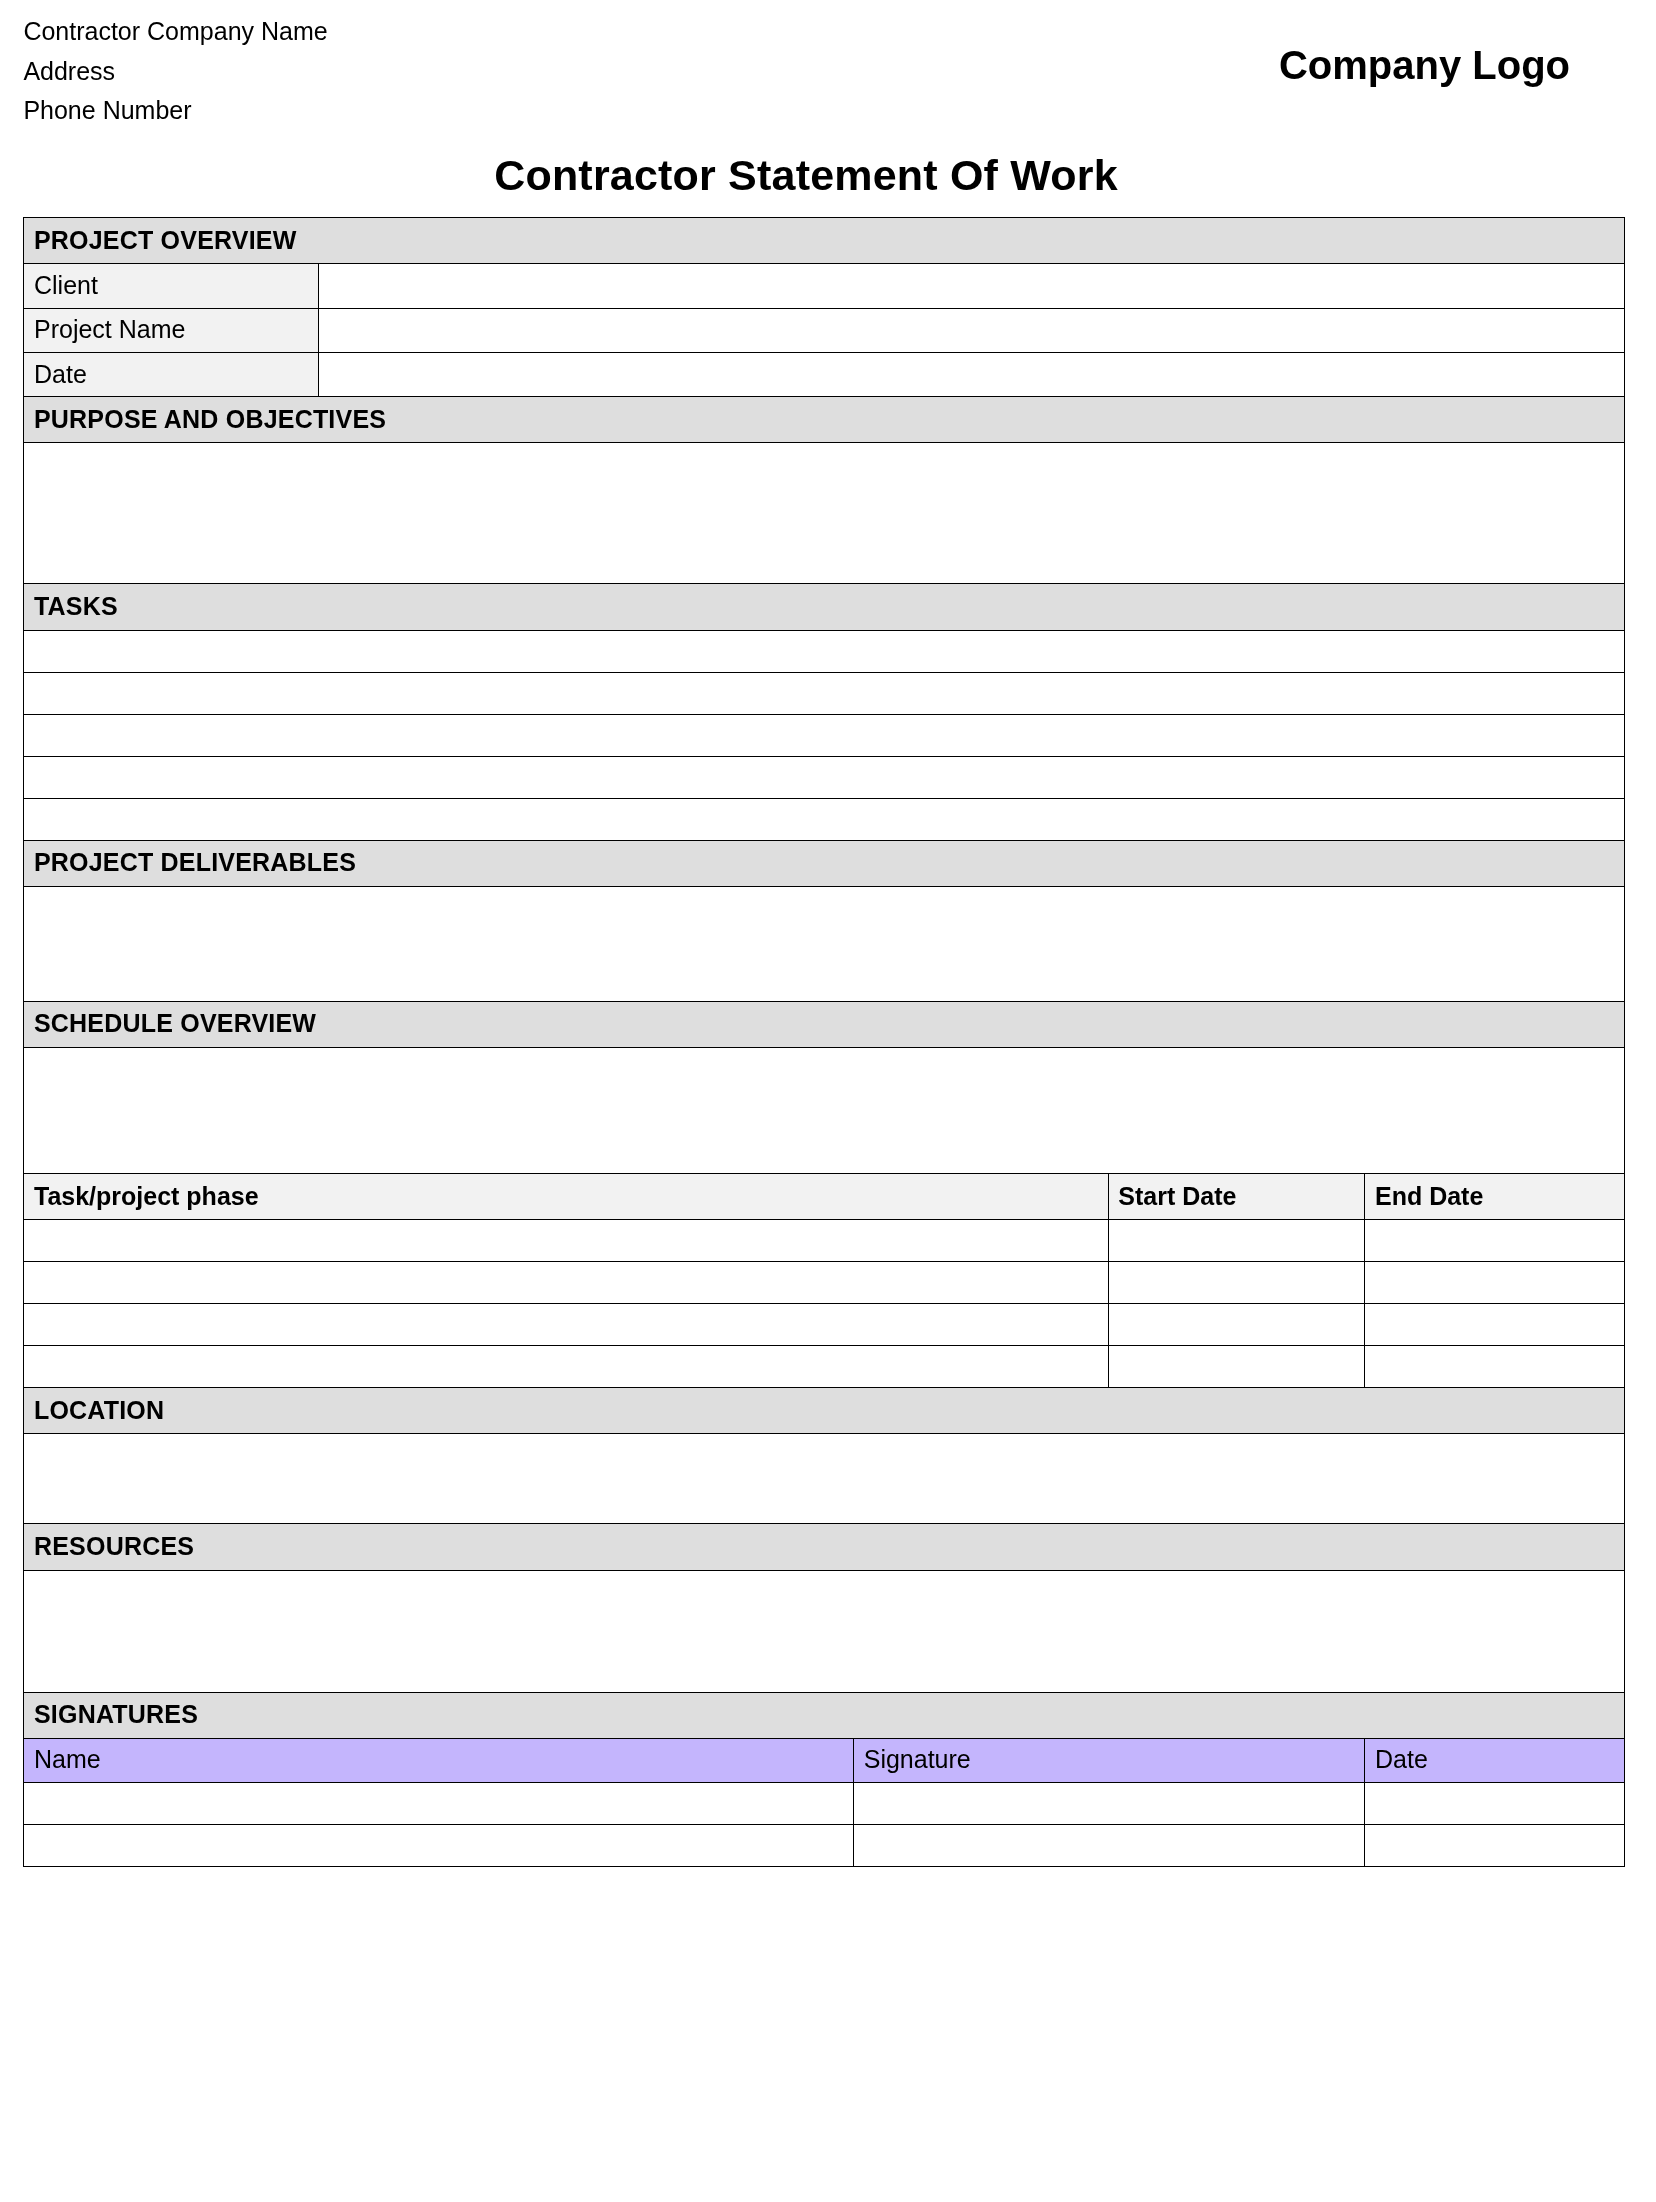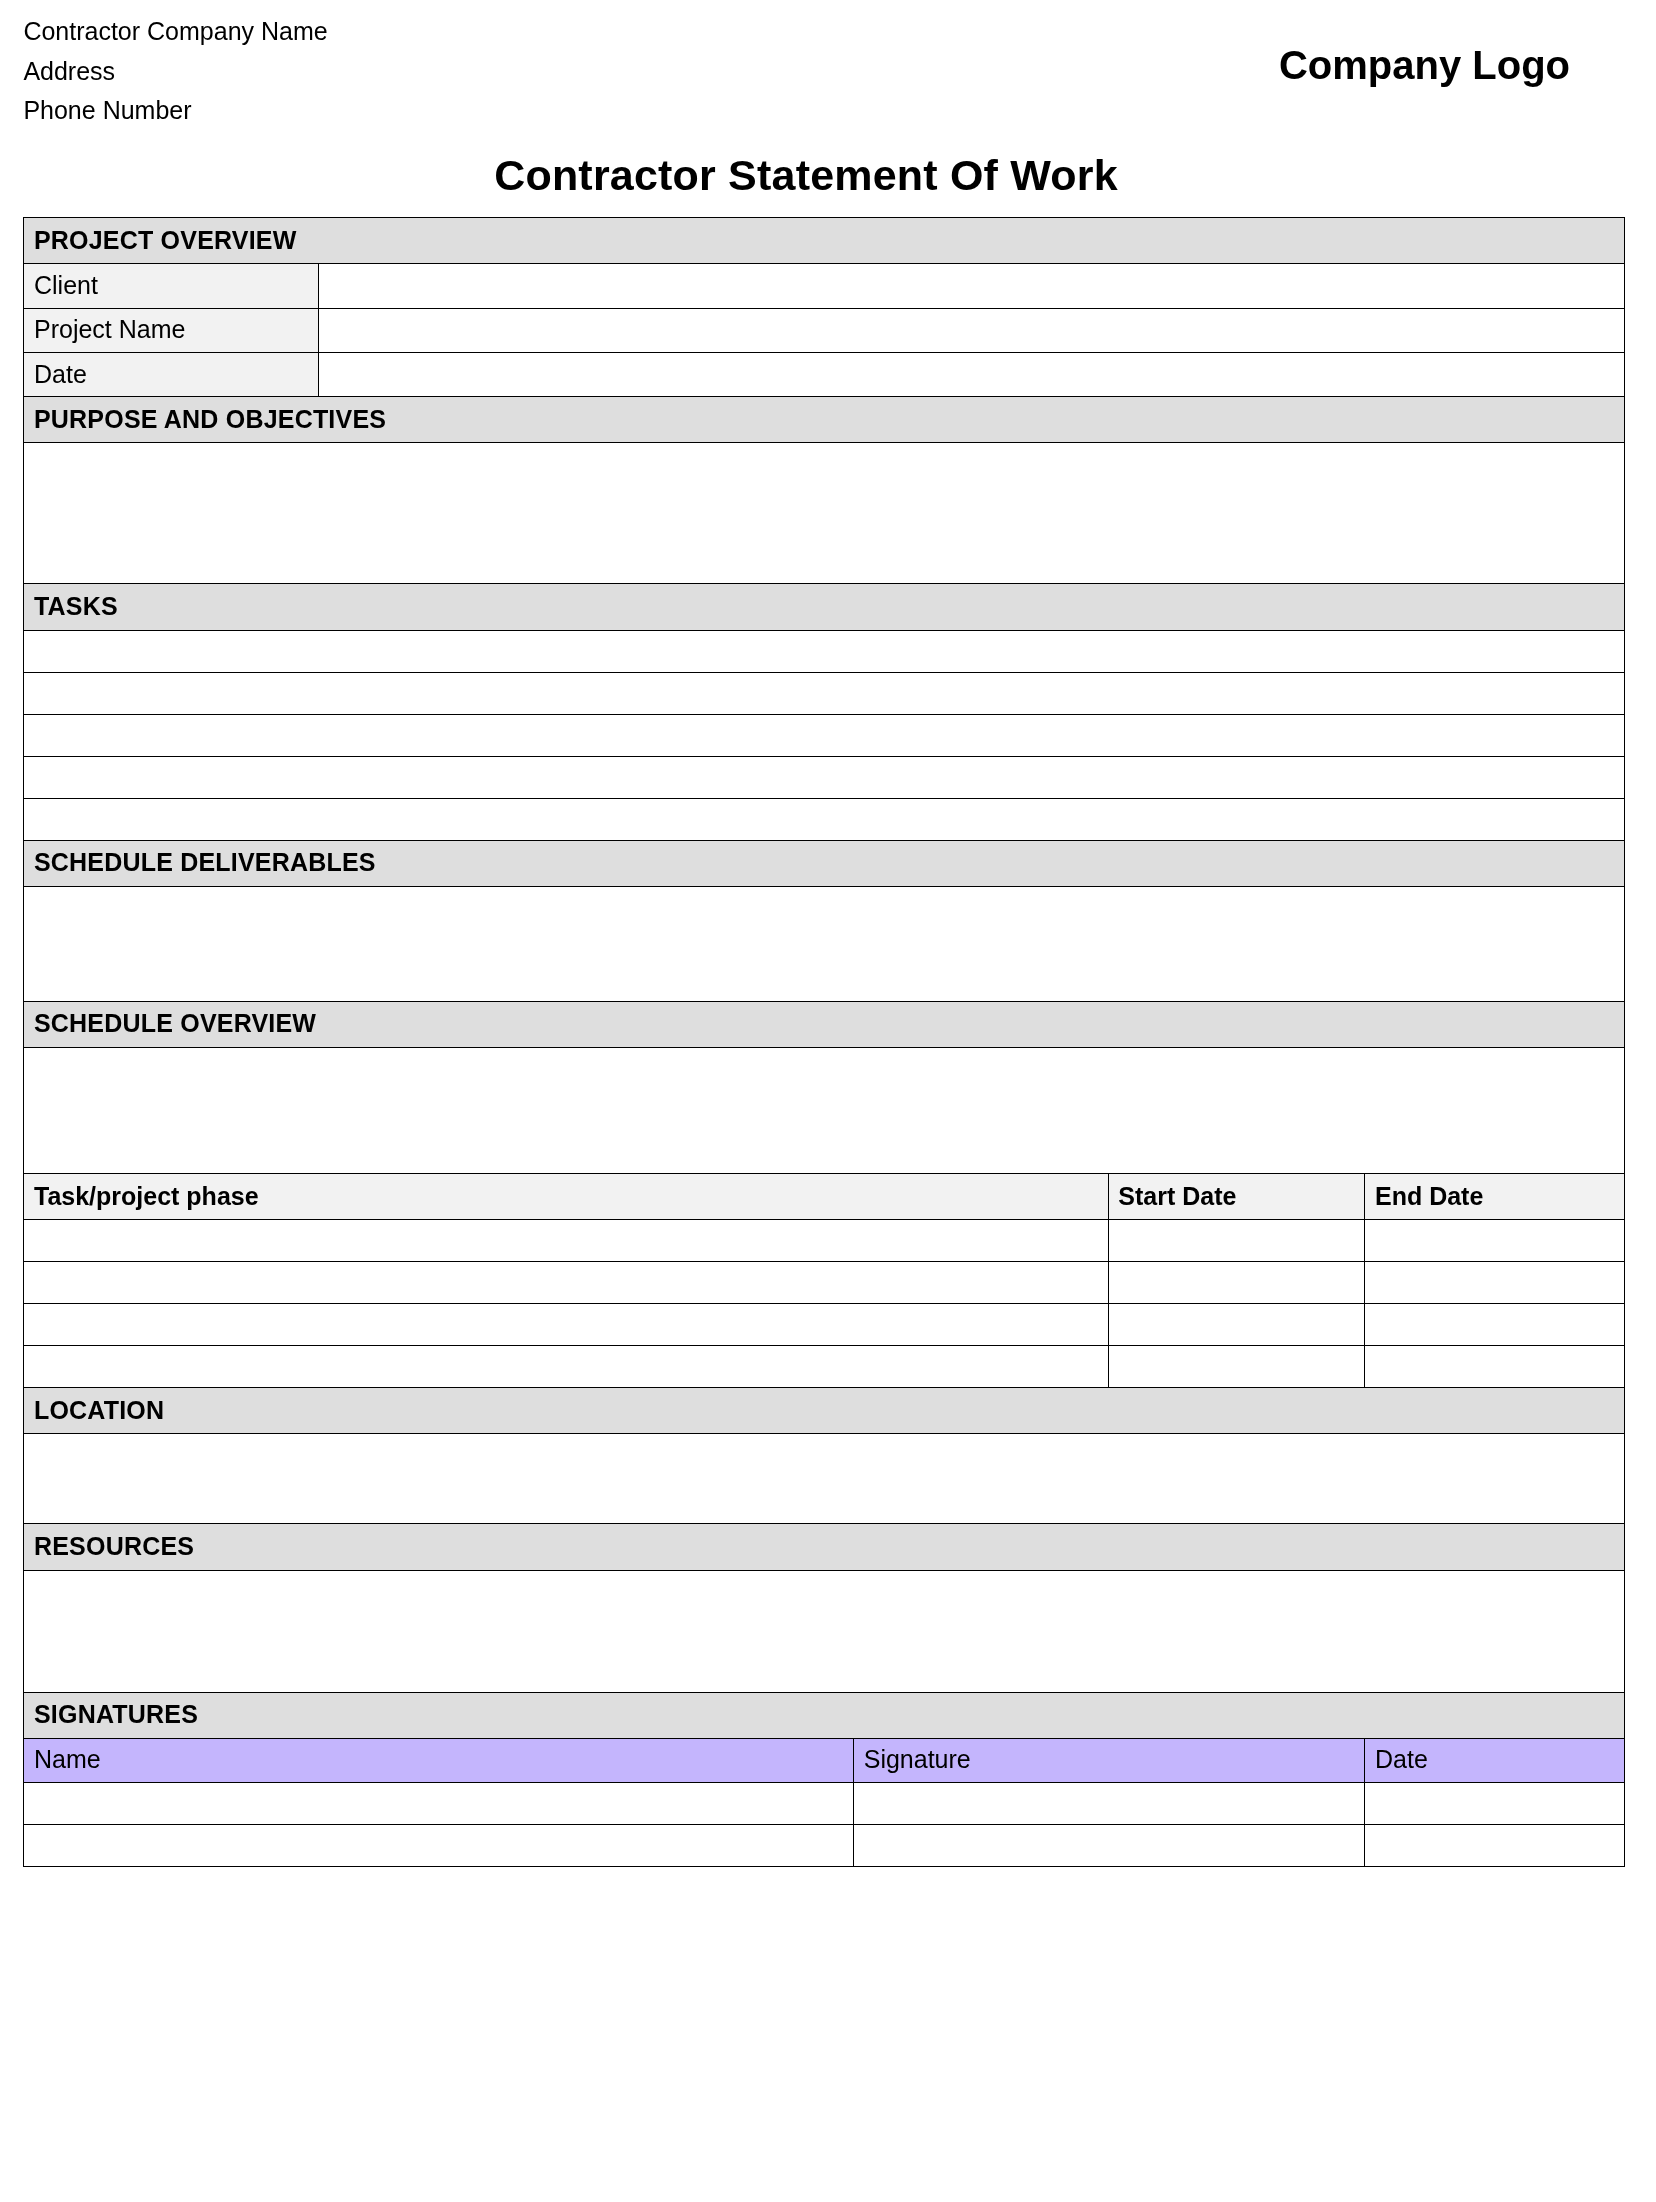--- a/index.html
+++ b/index.html
@@ -173,21 +173,21 @@
         <td class="blank" colspan="5"></td>
       </tr>
       <tr class="h-row">
         <td class="blank" colspan="5"></td>
       </tr>
       <tr class="h-row">
         <td class="blank" colspan="5"></td>
       </tr>
 
       <tr>
-        <td class="sec-head" colspan="5">SCHEDULE DELIVERABLES</td>
+        <td class="sec-head" colspan="5">PROJECT DELIVERABLES</td>
       </tr>
       <tr class="h-block-md">
         <td class="blank" colspan="5"></td>
       </tr>
 
       <tr>
         <td class="sec-head" colspan="5">SCHEDULE OVERVIEW</td>
       </tr>
       <tr class="h-block-sched">
         <td class="blank" colspan="5"></td>

